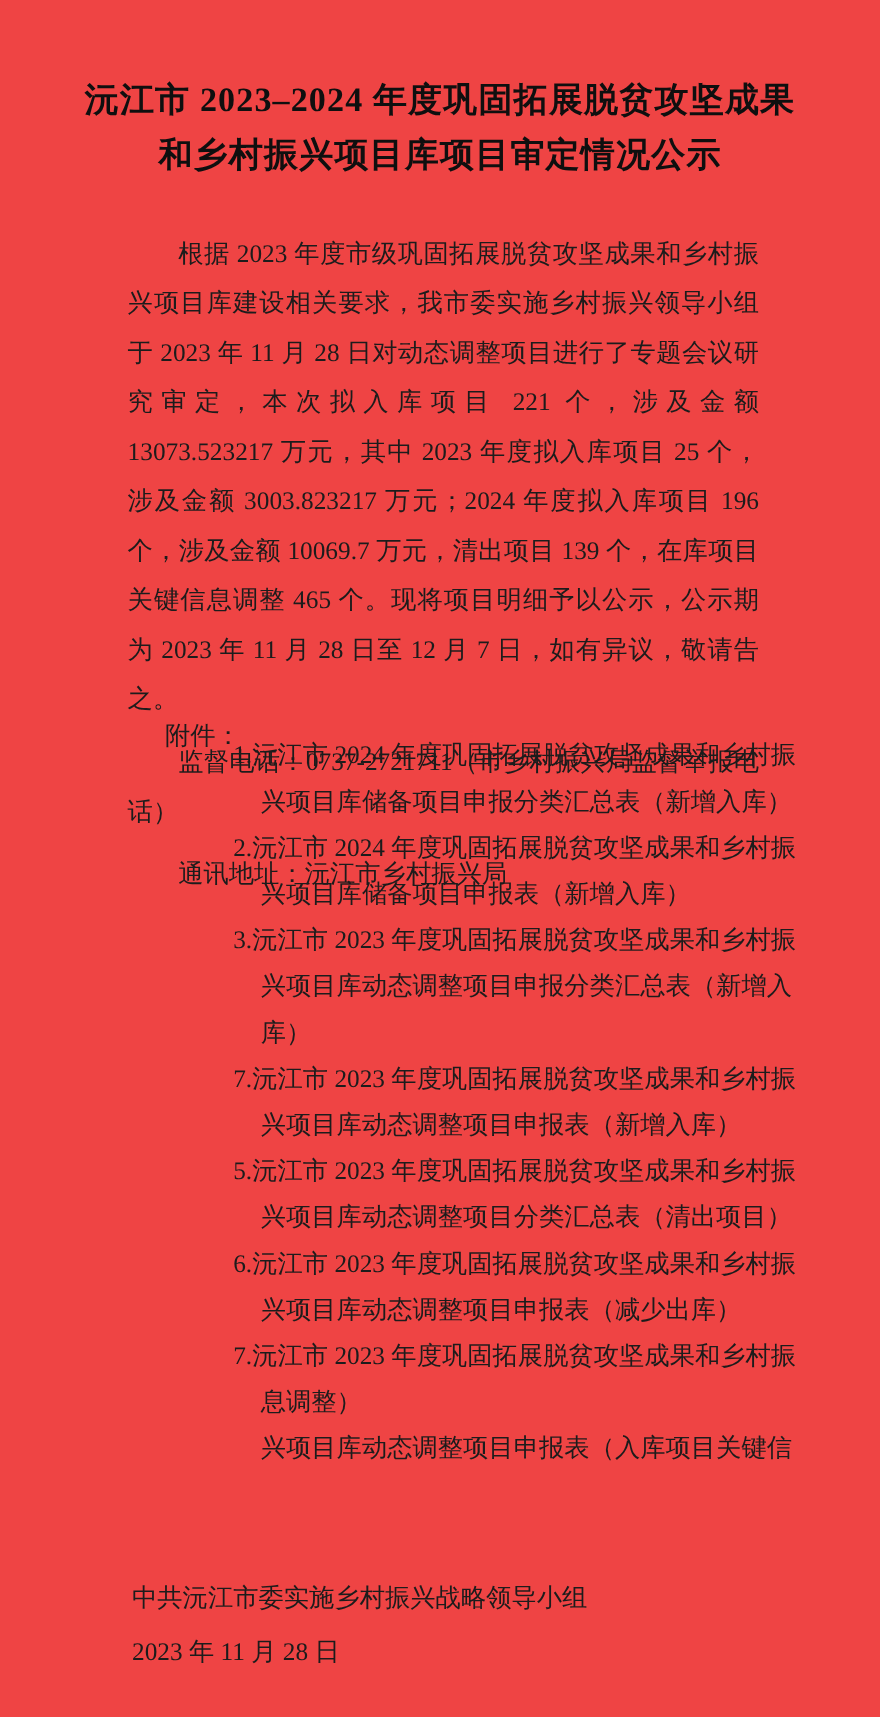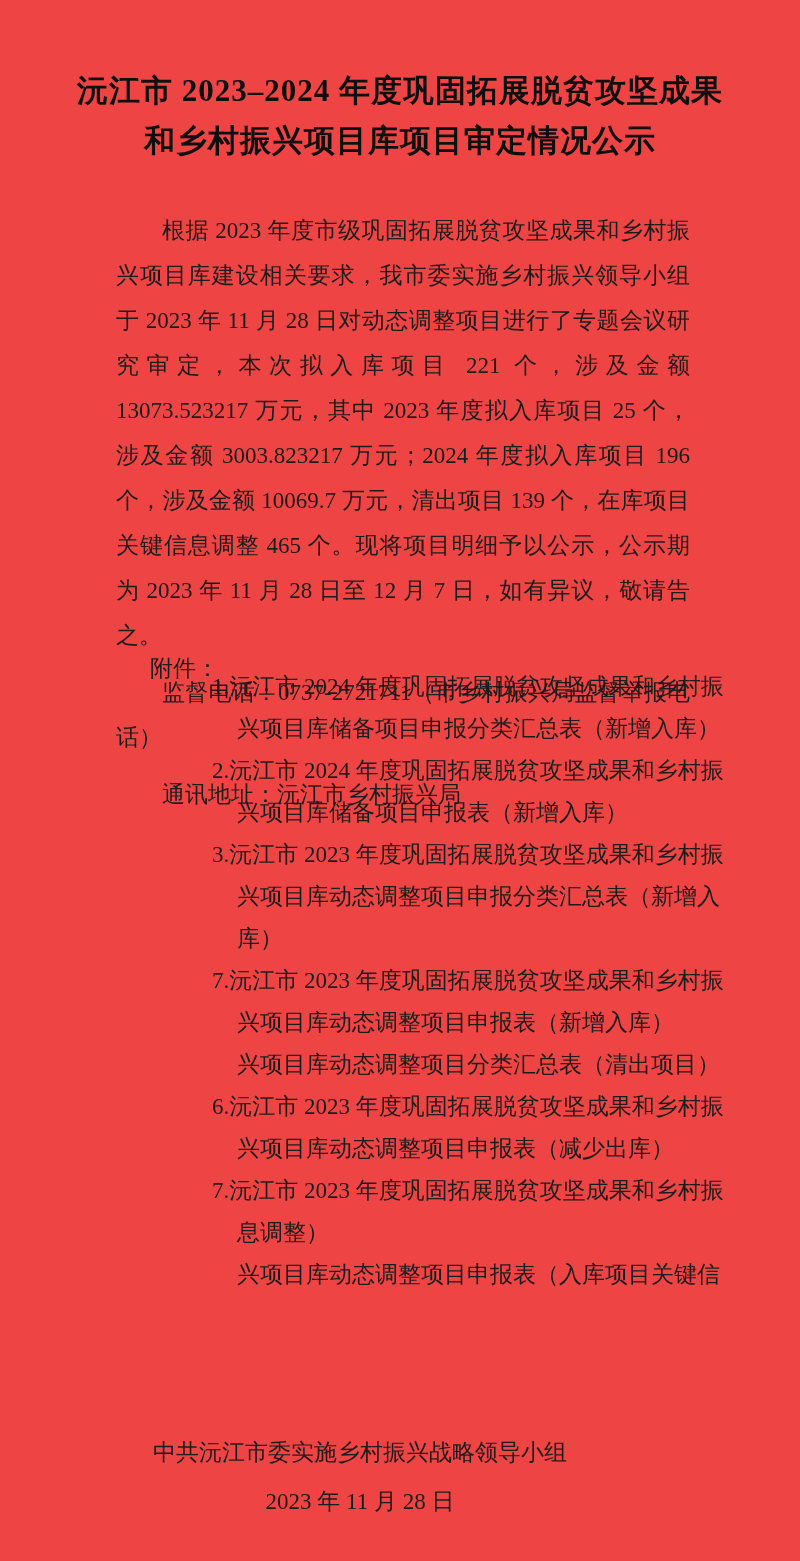--- a/index.html
+++ b/index.html
@@ -49,22 +49,22 @@
   .att-label { position: absolute; left: 150px; top: 0; }
   .att-list { margin-left: 212px; margin-top: 18px; }
   .att-line { white-space: nowrap; }
   .att-line.cont { margin-left: 25px; }
   .doc-footer {
     position: absolute;
     top: 1428px;
     left: 0;
     width: 668px;
     box-sizing: border-box;
-    padding-left: 52px;
-    text-align: center;
+    padding-left: 120px;
+    text-align: left;
     font-size: 23px;
     line-height: 49px;
   }
   .f-line { white-space: nowrap; }
 </style>
 </head>
 <body>
 
 <div class="page">
 
@@ -84,20 +84,21 @@
     <div class="att-list">
         <div class="att-line first">1.沅江市 2024 年度巩固拓展脱贫攻坚成果和乡村振</div>
         <div class="att-line cont">兴项目库储备项目申报分类汇总表（新增入库）</div>
         <div class="att-line first">2.沅江市 2024 年度巩固拓展脱贫攻坚成果和乡村振</div>
         <div class="att-line cont">兴项目库储备项目申报表（新增入库）</div>
         <div class="att-line first">3.沅江市 2023 年度巩固拓展脱贫攻坚成果和乡村振</div>
         <div class="att-line cont">兴项目库动态调整项目申报分类汇总表（新增入</div>
         <div class="att-line cont">库）</div>
         <div class="att-line first">7.沅江市 2023 年度巩固拓展脱贫攻坚成果和乡村振</div>
         <div class="att-line cont">兴项目库动态调整项目申报表（新增入库）</div>
+        <div class="att-line first">5.沅江市 2023 年度巩固拓展脱贫攻坚成果和乡村振</div>
         <div class="att-line cont">兴项目库动态调整项目分类汇总表（清出项目）</div>
         <div class="att-line first">6.沅江市 2023 年度巩固拓展脱贫攻坚成果和乡村振</div>
         <div class="att-line cont">兴项目库动态调整项目申报表（减少出库）</div>
         <div class="att-line first">7.沅江市 2023 年度巩固拓展脱贫攻坚成果和乡村振</div>
         <div class="att-line cont">息调整）</div>
         <div class="att-line cont">兴项目库动态调整项目申报表（入库项目关键信</div>
       </div>
   </div>
 
   <div class="doc-footer">

